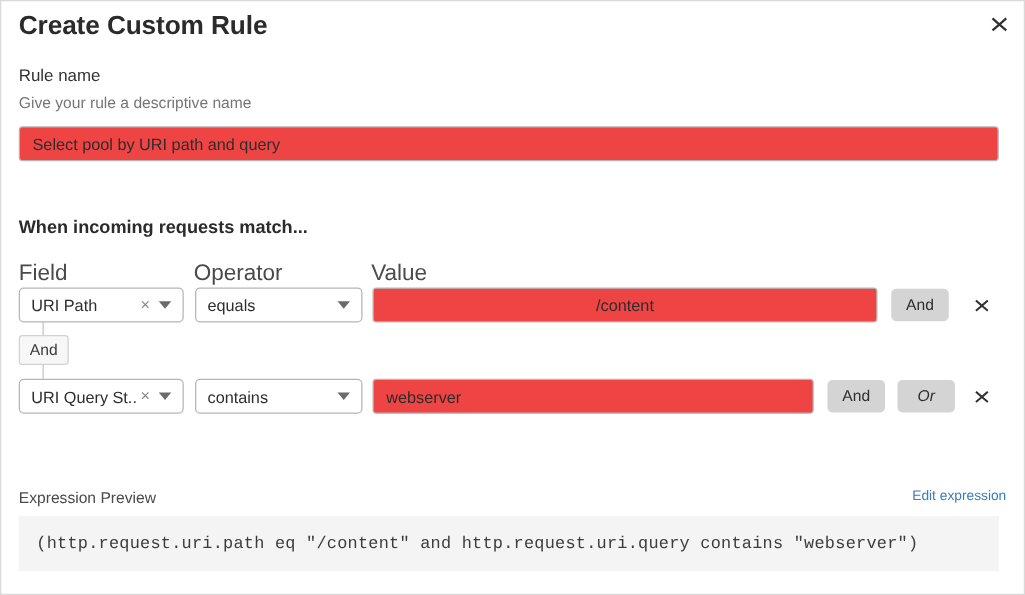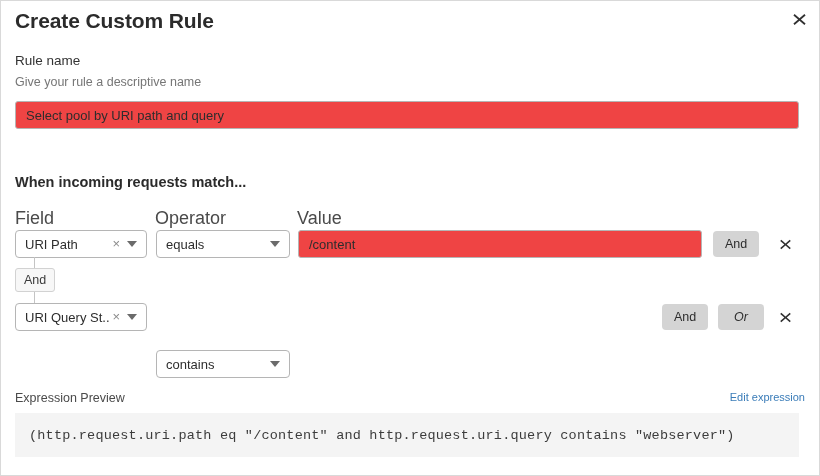--- a/index.html
+++ b/index.html
@@ -264,48 +264,49 @@
       </span>
   </div>
 
   <div class="select-box" style="left:155px; top:229px; width:134px;">
     <span class="select-text">equals</span>
     <span class="select-caret">
         <span class="caret"></span>
       </span>
   </div>
 
-  <input class="text-input" style="left: 297px; top: 229px; width: 404px; height: 28px;" type="text" value="/content">
+  <input class="text-input" style="left: 297px; top: 229px; width: 404px; height: 28px; text-align: center;" type="text" value="/content">
 
   <button class="pill-btn" style="left:712px; top:230px; width:46px;">And</button>
 
   <div class="row-delete" style="left:774px; top:233px;">
     <svg width="13" height="13" viewBox="0 0 15 15" aria-hidden="true">
       <path d="M2.6 2.0 L7.5 6.3 L12.4 2.0 L13.6 3.4 L8.9 7.5 L13.6 11.6 L12.4 13.0 L7.5 8.7 L2.6 13.0 L1.4 11.6 L6.1 7.5 L1.4 3.4 Z" fill="#313131"></path>
     </svg>
   </div>
 
   <div class="connector-line"></div>
   <div class="and-chip">And</div>
 
   <div class="select-box" style="left:14px; top:302px; width:132px;">
     <span class="select-text">URI Query St...</span>
     <span class="select-clear">×</span>
     <span class="select-caret">
         <span class="caret"></span>
       </span>
   </div>
 
-  <div class="select-box" style="left:155px; top:302px; width:134px;margin-top:47px;">
+  <div class="select-box" style="left:155px; top:302px; width:134px;">
     <span class="select-text">contains</span>
     <span class="select-caret">
         <span class="caret"></span>
       </span>
   </div>
 
+  <input class="text-input" style="left: 297px; top: 302px; width: 353px; height: 28px;" type="text" value="webserver">
 
   <button class="pill-btn" style="left:661px; top:303px; width:46px;">And</button>
   <button class="pill-btn" style="left:717px; top:303px; width:46px;font-style:italic;">Or</button>
 
   <div class="row-delete" style="left:774px; top:306px;">
     <svg width="13" height="13" viewBox="0 0 15 15" aria-hidden="true">
       <path d="M2.6 2.0 L7.5 6.3 L12.4 2.0 L13.6 3.4 L8.9 7.5 L13.6 11.6 L12.4 13.0 L7.5 8.7 L2.6 13.0 L1.4 11.6 L6.1 7.5 L1.4 3.4 Z" fill="#313131"></path>
     </svg>
   </div>
 

